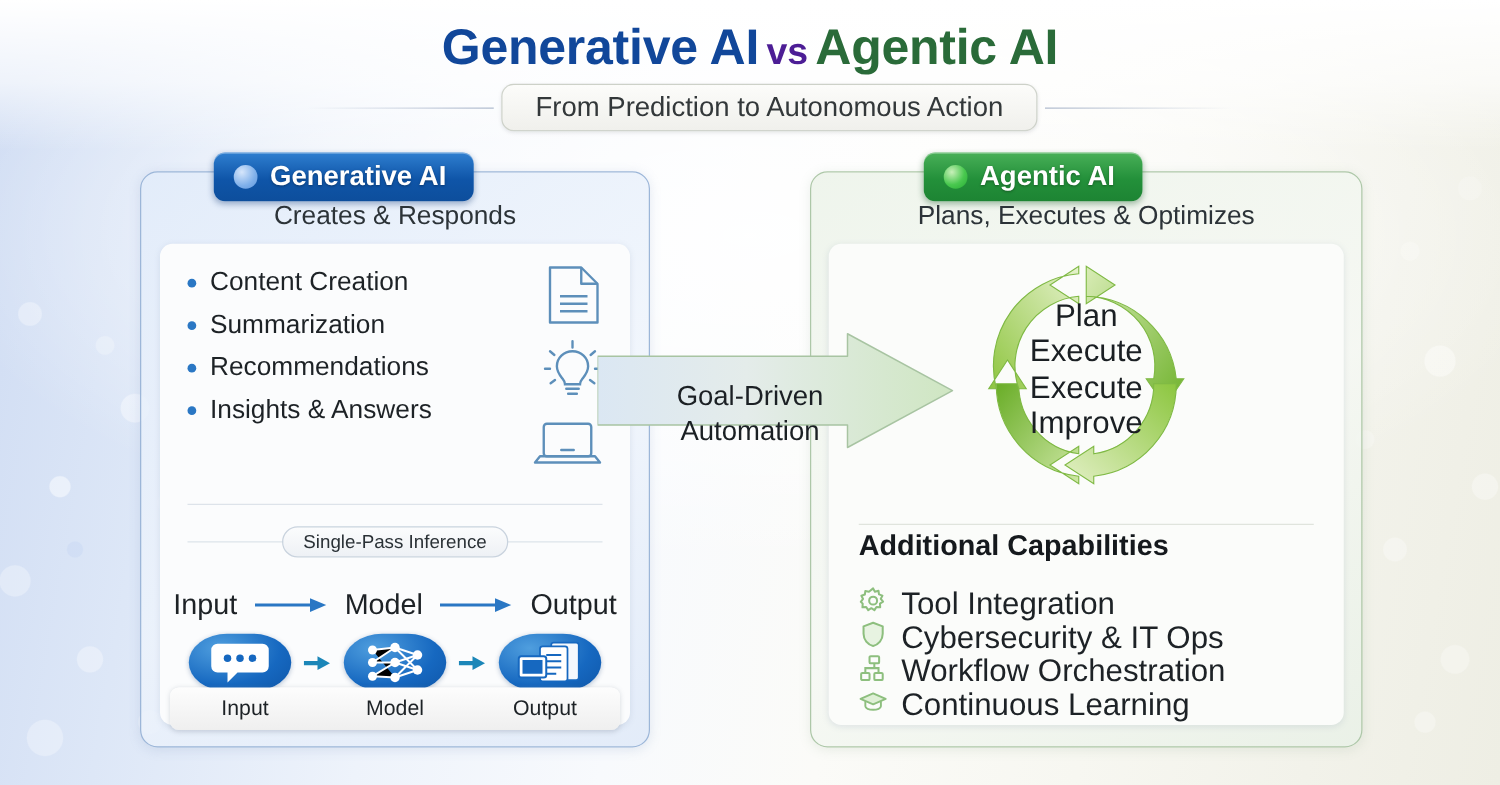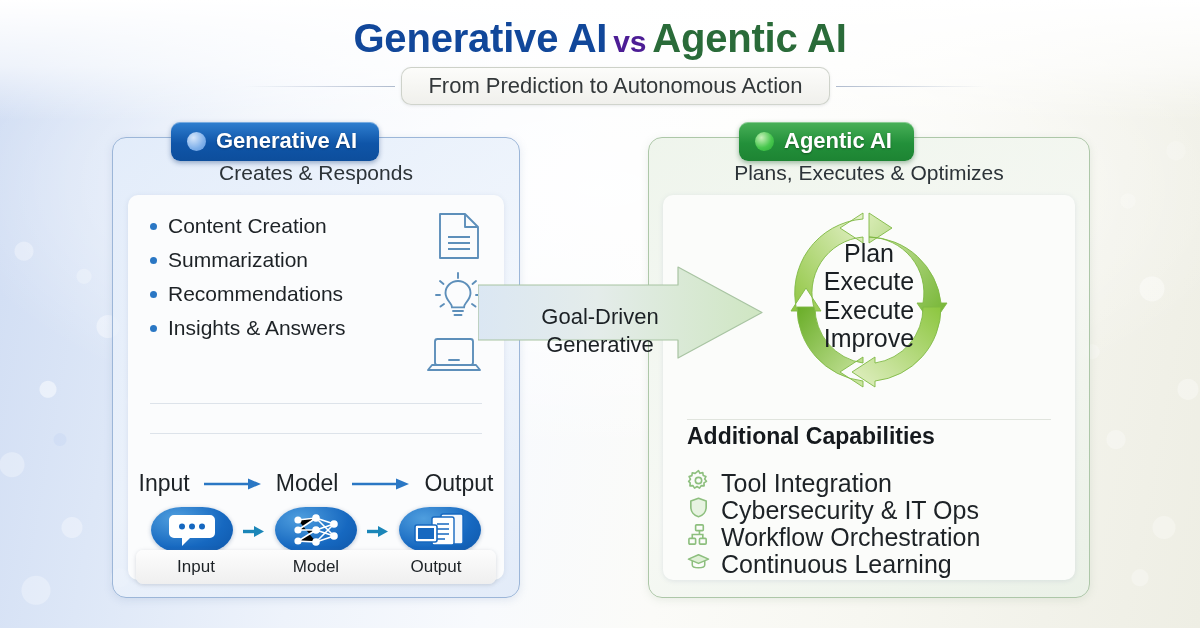--- a/index.html
+++ b/index.html
@@ -255,20 +255,21 @@
       <span class="gi laptop">
         <svg width="56" height="42" viewBox="0 0 56 42" fill="none" stroke="#5d8fba" stroke-width="1.9" stroke-linejoin="round">
           <rect x="9" y="4" width="38" height="26" rx="2.5"></rect>
           <path d="M2 35h52l-4-5H6z" stroke-linecap="round"></path>
           <path d="M23 25h10" stroke-linecap="round"></path>
         </svg>
       </span>
 
       <div class="divider" style="top:208px;"></div>
       <div class="divider" style="top:238px;"></div>
+      <div class="pill-tag" style="top:226px;">Single-Pass Inference</div>
 
       <div class="flow-row" style="top:275px;">
         <span class="flow-word">Input</span>
         <span class="flow-arrow">
           <svg width="58" height="14" viewBox="0 0 58 14">
             <path d="M0 7h46" stroke="#2a77c4" stroke-width="2.4"></path>
             <path d="M44 1.5L57 7l-13 5.5z" fill="#2a77c4"></path>
           </svg>
         </span>
         <span class="flow-word">Model</span>
@@ -445,16 +446,16 @@
           <stop offset="0%" stop-color="#dbe7f3"></stop>
           <stop offset="42%" stop-color="#e4ecea"></stop>
           <stop offset="100%" stop-color="#cfe6c2"></stop>
         </linearGradient>
       </defs>
       <path d="M0 20 H200 V2 L284 47.5 L200 93 V75 H0 Z" fill="url(#arrowGrad)" stroke="#a8c4a2" stroke-width="1.2" stroke-linejoin="round"></path>
     </svg>
   </span>
   <div class="big-arrow-label">
     <div>Goal-Driven</div>
-    <div>Generative</div>
+    <div>Automation</div>
   </div>
 
 </div>
 
 </body></html>

